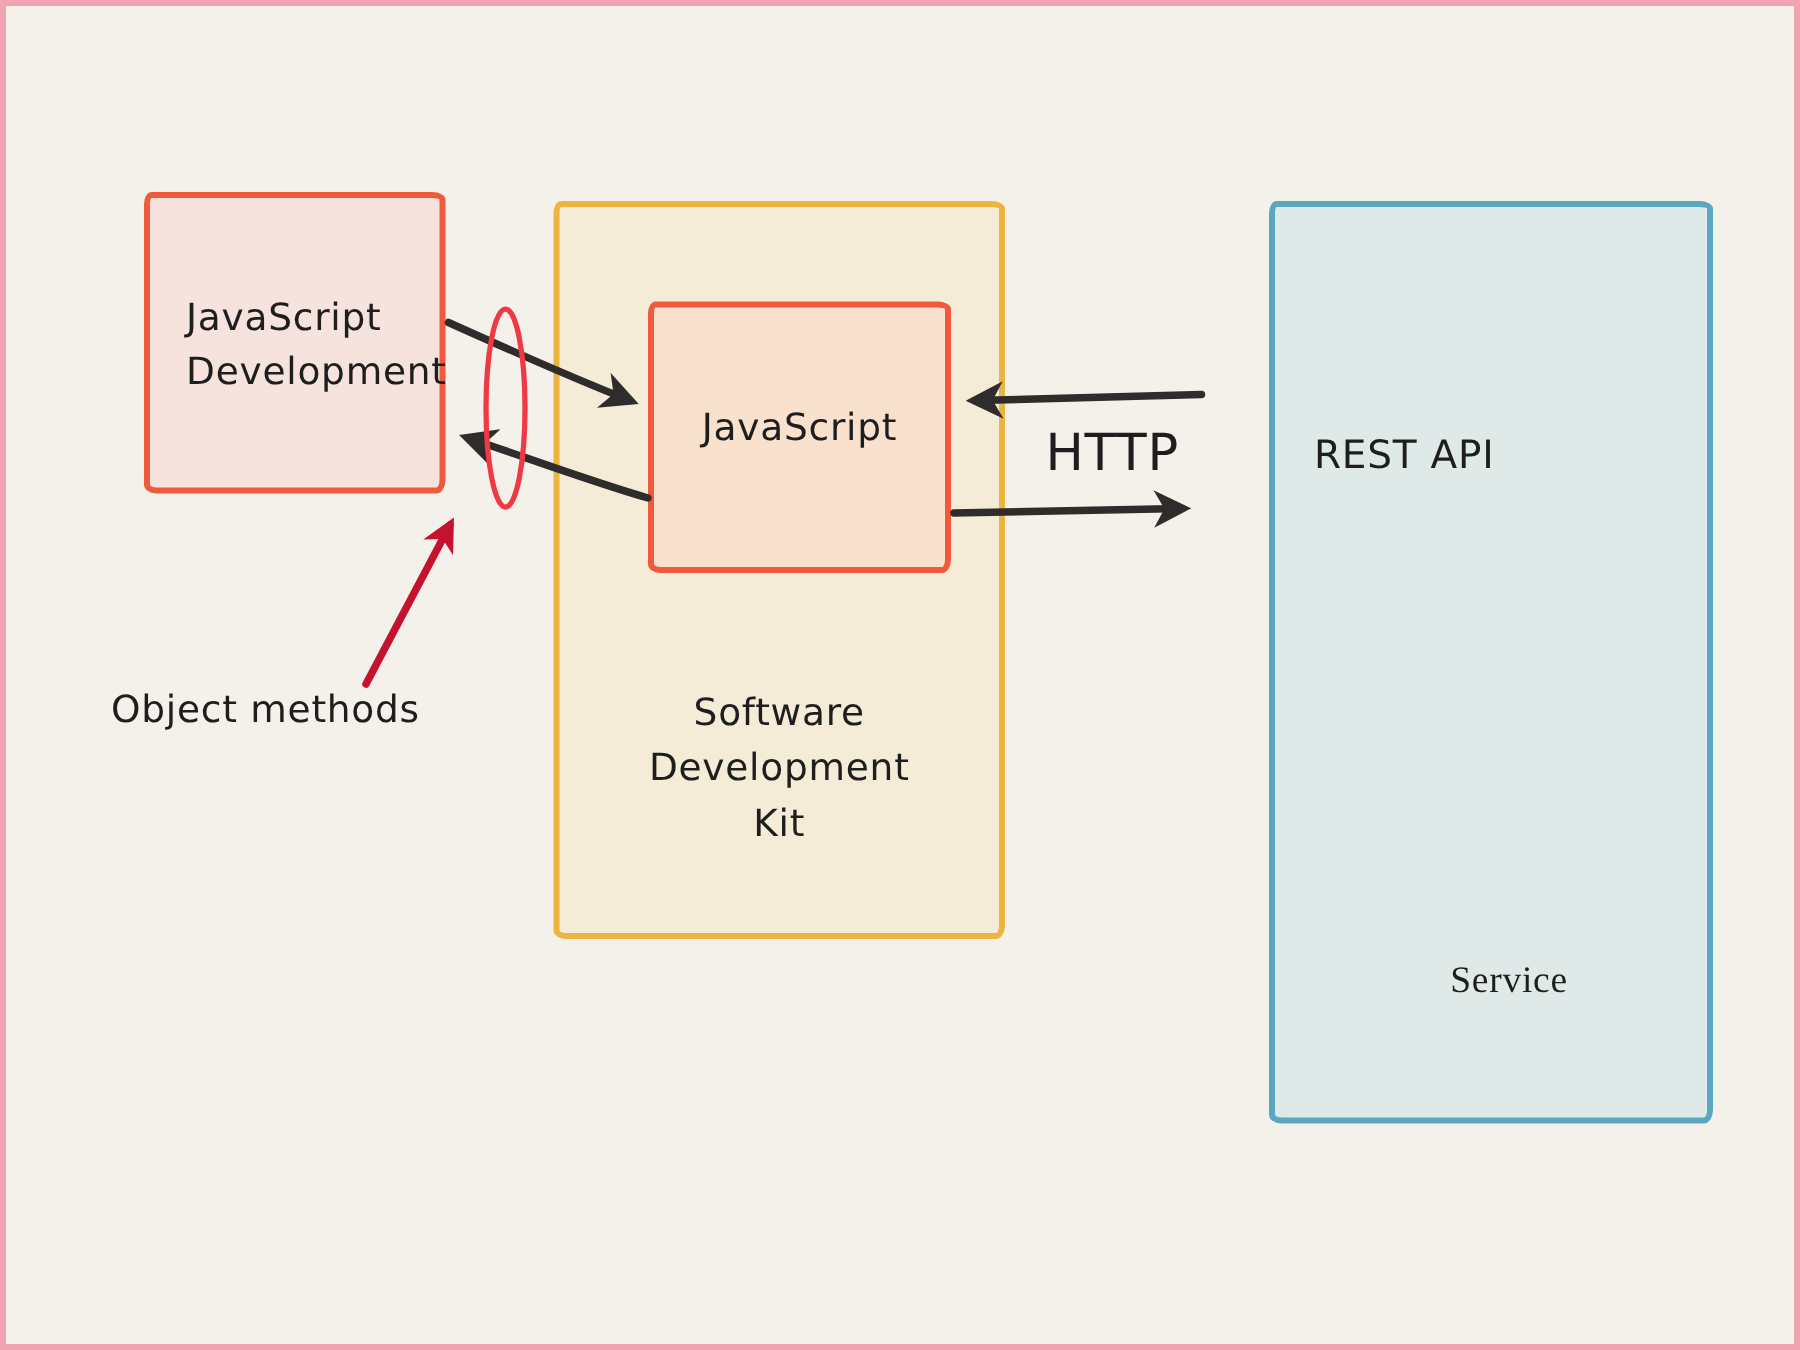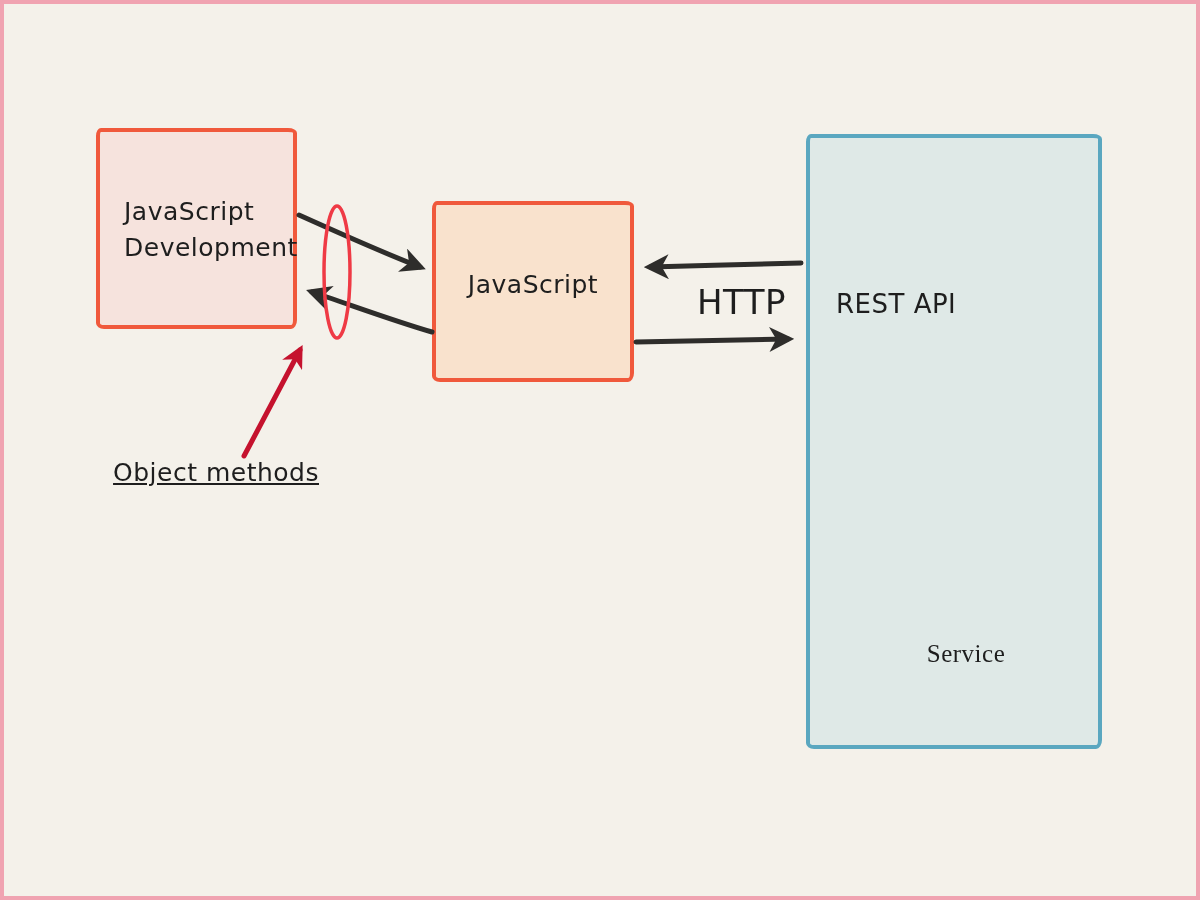--- a/index.html
+++ b/index.html
@@ -46,21 +46,21 @@
     left: 365px; top: 130px; width: 301px; height: 492px;
     background: var(--sdk-fill);
     border: 4px solid var(--sdk-border);
   }
   .box-api {
     left: 428px; top: 197px; width: 202px; height: 181px;
     background: var(--api-fill);
     border: 4px solid var(--api-border);
   }
   .box-service {
-    left: 802px; top: 130px; width: 296px; height: 615px;
+    left: 842px; top: 130px; width: 296px; height: 615px;
     background: var(--service-fill);
     border: 4px solid var(--service-border);
   }
   .label {
     font-size: 25px;
     line-height: 36px;
     color: var(--ink);
     letter-spacing: 0.5px;
     white-space: nowrap;
   }
@@ -94,23 +94,22 @@
   }
   .http-label {
     position: absolute;
     left: 690px; top: 280px; width: 95px;
     text-align: center;
     font-size: 34px;
   }
   .annotation-label {
     position: absolute;
     left: 70px; top: 450px; width: 245px;
-    text-align: right;
+    text-align: left;
     line-height: 37px;
-    text-decoration: underline;
   }
   .overlay {
     position: absolute;
     left: 0; top: 0;
     width: 1200px; height: 900px;
     pointer-events: none;
   }
   .conn {
     stroke: var(--arrow);
     stroke-width: 5;
@@ -129,20 +128,27 @@
     stroke-width: 5;
     stroke-linecap: round;
     fill: none;
   }
 </style>
 </head>
 <body>
 
 <div class="canvas">
 
+  <div class="box box-sdk">
+    <div class="label sdk-label">
+      <span>Software</span>
+      <span>Development</span>
+      <span>Kit</span>
+    </div>
+  </div>
 
   <div class="box box-app">
     <div class="label app-label">
       <span>JavaScript</span>
       <span>Development</span>
     </div>
   </div>
 
   <div class="box box-api">
     <div class="label api-label">

